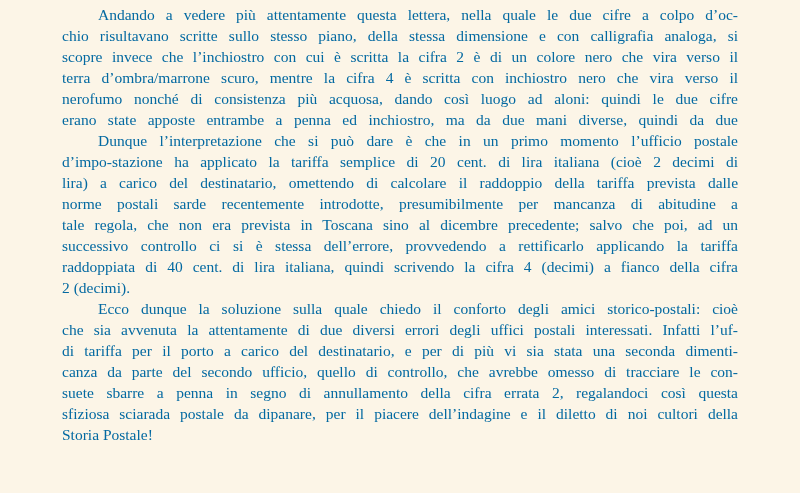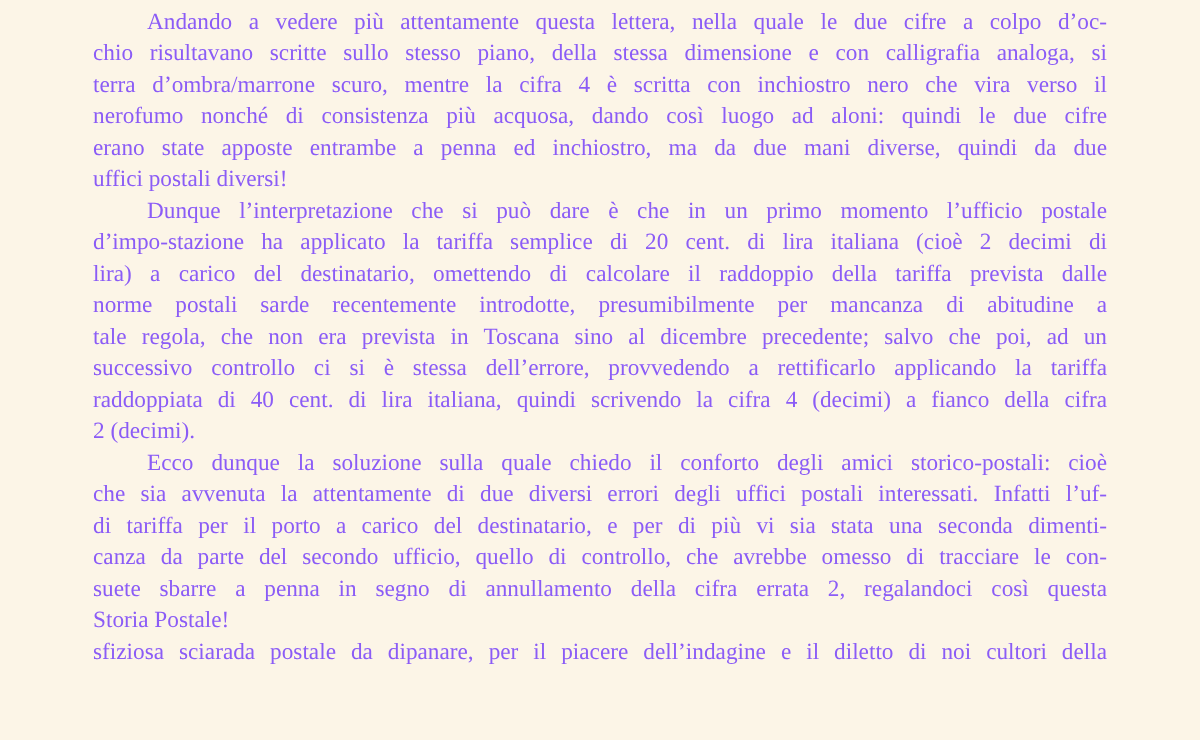--- a/index.html
+++ b/index.html
@@ -40,42 +40,42 @@
   .line.indent {
     text-indent: 36px;
   }
   .run-i { }
   .run-u { text-underline-offset: 2px; }
 </style>
 </head>
 <body>
 
 <div class="page" style="background: rgb(252, 245, 231);">
-  <div class="textcol" style="color: #8b5cf6;">
+  <div class="textcol" style="color: #0369a1;">
       <div class="paragraph">
         <div class="line indent"><span class="">Andando a vedere più attentamente questa lettera, nella quale le due cifre a colpo d’oc-</span></div>
         <div class="line"><span class="">chio risultavano scritte sullo stesso piano, della stessa dimensione e con calligrafia analoga, si</span></div>
+        <div class="line"><span class="">scopre invece che l’inchiostro con cui è scritta la cifra 2 è di un colore nero che vira verso il</span></div>
         <div class="line"><span class="">terra d’ombra/marrone scuro, mentre la cifra 4 è scritta con inchiostro nero che vira verso il</span></div>
         <div class="line"><span class="">nerofumo nonché di consistenza più acquosa, dando così luogo ad aloni: quindi le due cifre</span></div>
         <div class="line"><span class="">erano state apposte entrambe a penna ed inchiostro, ma </span><span class="run-u">da due mani diverse</span><span class="">, quindi </span><span class="run-u">da due</span></div>
-        <div class="line last"><span class="run-u">uffici postali diversi</span><span class="">!</span></div>
       </div>
       <div class="paragraph">
         <div class="line indent"><span class="">Dunque l’interpretazione che si può dare è che in un primo momento l’ufficio postale</span></div>
         <div class="line"><span class="">d’impo-stazione ha applicato la tariffa semplice di 20 cent. di lira italiana (cioè 2 decimi di</span></div>
         <div class="line"><span class="">lira) a carico del destinatario, </span><span class="run-i ">omettendo</span><span class=""> di calcolare il raddoppio della tariffa prevista dalle</span></div>
         <div class="line"><span class="">norme postali sarde recentemente introdotte, presumibilmente per mancanza di abitudine a</span></div>
         <div class="line"><span class="">tale regola, che non era prevista in Toscana sino al dicembre precedente; salvo che poi, ad un</span></div>
         <div class="line"><span class="">successivo controllo ci si è stessa dell’errore, provvedendo a </span><span class="run-i ">rettificarlo</span><span class=""> applicando la tariffa</span></div>
         <div class="line"><span class="">raddoppiata di 40 cent. di lira italiana, quindi scrivendo la cifra 4 (decimi) a fianco della cifra</span></div>
         <div class="line last"><span class="">2 (decimi).</span></div>
       </div>
       <div class="paragraph">
         <div class="line indent"><span class="">Ecco dunque la soluzione sulla quale chiedo il conforto degli amici storico-postali: cioè</span></div>
         <div class="line"><span class="">che sia avvenuta la </span><span class="run-i ">attentamente</span><span class=""> di due diversi errori degli uffici postali interessati. Infatti l’uf-</span></div>
         <div class="line"><span class="">di tariffa per il porto a carico del destinatario, e per di più vi sia stata una </span><span class="run-i ">seconda dimenti-</span></div>
         <div class="line"><span class="run-i ">canza</span><span class=""> da parte del secondo ufficio, quello di controllo, che avrebbe </span><span class="run-i ">omesso</span><span class=""> di tracciare le con-</span></div>
         <div class="line"><span class="">suete sbarre a penna in segno di annullamento della cifra errata 2, regalandoci così questa</span></div>
+        <div class="line"><span class="">sfiziosa sciarada postale da dipanare, per il piacere dell’indagine e il diletto di noi cultori della</span></div>
         <div class="line last"><span class="">Storia Postale!</span></div>
-        <div class="line"><span class="">sfiziosa sciarada postale da dipanare, per il piacere dell’indagine e il diletto di noi cultori della</span></div>
       </div>
     </div>
 </div>
 
 </body></html>

